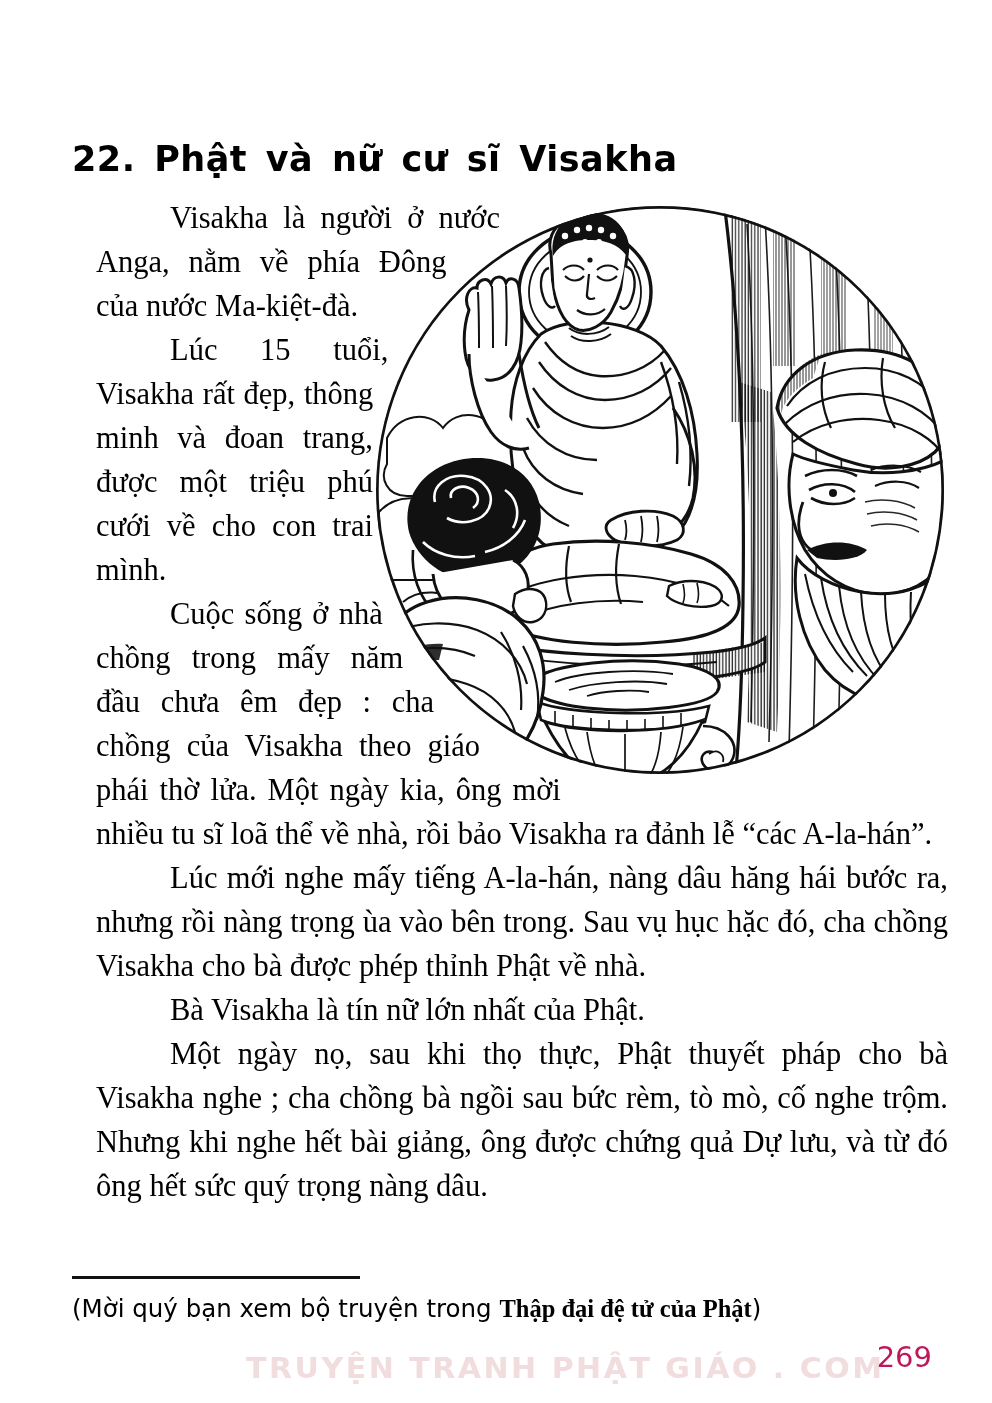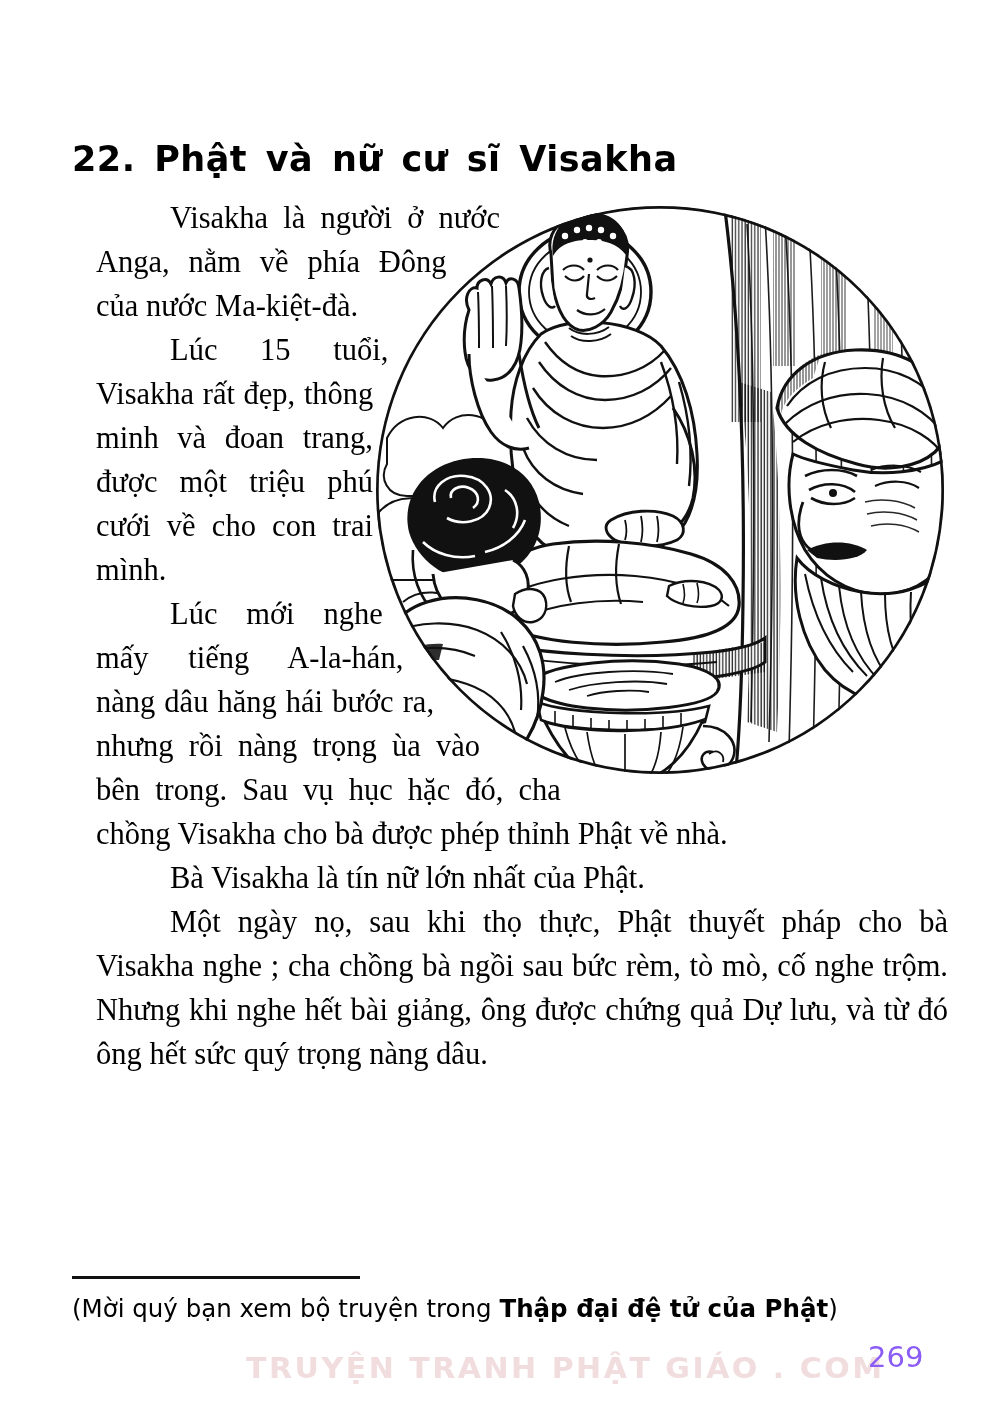--- a/index.html
+++ b/index.html
@@ -84,21 +84,21 @@
     position: absolute;
     left: 72px;
     top: 1294px;
     width: 860px;
     font-family: "DejaVu Sans", "Liberation Sans", sans-serif;
     font-size: 24.5px;
     line-height: 30px;
     color: #000;
     white-space: nowrap;
   }
-  .footnote b { font-weight: 700; }
+  .footnote b { font-weight: 700; font-family: Liberation Serif, serif; }
 
   
   .watermark {
     position: absolute;
     left: 246px;
     top: 1352px;
     width: 520px;
     font-family: "DejaVu Sans", "Liberation Sans", sans-serif;
     font-size: 30px;
     font-weight: 700;
@@ -112,23 +112,22 @@
 
   
   .page-number {
     position: absolute;
     left: 852px;
     top: 1340px;
     width: 80px;
     font-family: "DejaVu Sans", "Liberation Sans", sans-serif;
     font-size: 29px;
     font-weight: 400;
-    color: #8b5cf6;
-    text-align: left;
-    margin-left: 16px;
+    color: #be185d;
+    text-align: right;
   }
 </style>
 </head>
 <body>
 
 <div class="page">
 
   <h1 class="chapter-title">22. Phật và nữ cư sĩ Visakha</h1>
 
   <div class="body-text">
@@ -439,20 +438,21 @@
             </g>
           </g>
 
           <circle cx="287" cy="288" r="283" fill="none" stroke="#111" stroke-width="3.4"></circle>
         </g>
       </svg>
     </div>
 
     <p>Visakha là người ở nước Anga, nằm về phía Đông của nước Ma-kiệt-đà.</p>
     <p>Lúc 15 tuổi, Visakha rất đẹp, thông minh và đoan trang, được một triệu phú cưới về cho con trai mình.</p>
+    <p>Cuộc sống ở nhà chồng trong mấy năm đầu chưa êm đẹp : cha chồng của Visakha theo giáo phái thờ lửa. Một ngày kia, ông mời nhiều tu sĩ loã thể về nhà, rồi bảo Visakha ra đảnh lễ “các A-la-hán”.</p>
     <p>Lúc mới nghe mấy tiếng A-la-hán, nàng dâu hăng hái bước ra, nhưng rồi nàng trọng ùa vào bên trong. Sau vụ hục hặc đó, cha chồng Visakha cho bà được phép thỉnh Phật về nhà.</p>
     <p>Bà Visakha là tín nữ lớn nhất của Phật.</p>
     <p>Một ngày nọ, sau khi thọ thực, Phật thuyết pháp cho bà Visakha nghe ; cha chồng bà ngồi sau bức rèm, tò mò, cố nghe trộm. Nhưng khi nghe hết bài giảng, ông được chứng quả Dự lưu, và từ đó ông hết sức quý trọng nàng dâu.</p>
   </div>
 
   <div class="foot-rule"></div>
 
   <div class="footnote"><span>(Mời quý bạn xem bộ truyện trong </span><b>Thập đại đệ tử của Phật</b><span>)</span></div>
 
   <div class="watermark">TRUYỆN TRANH PHẬT GIÁO . COM</div>

